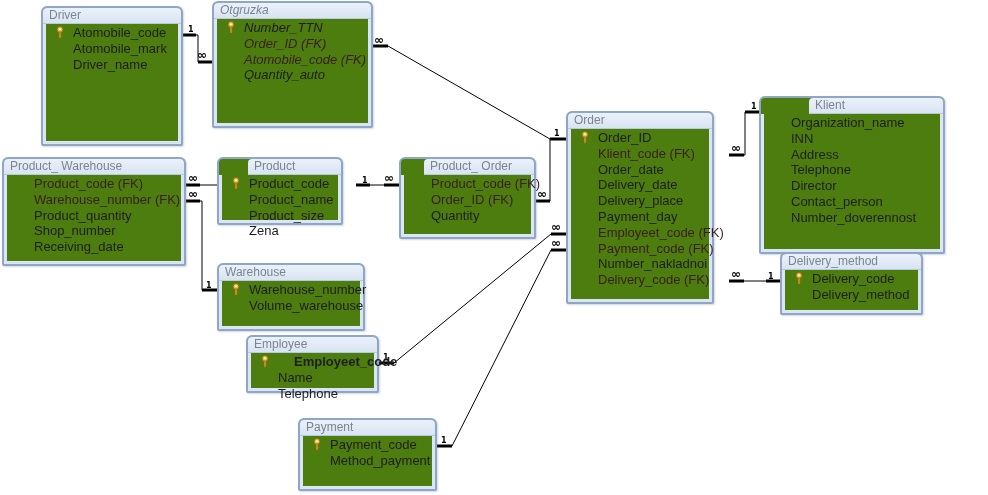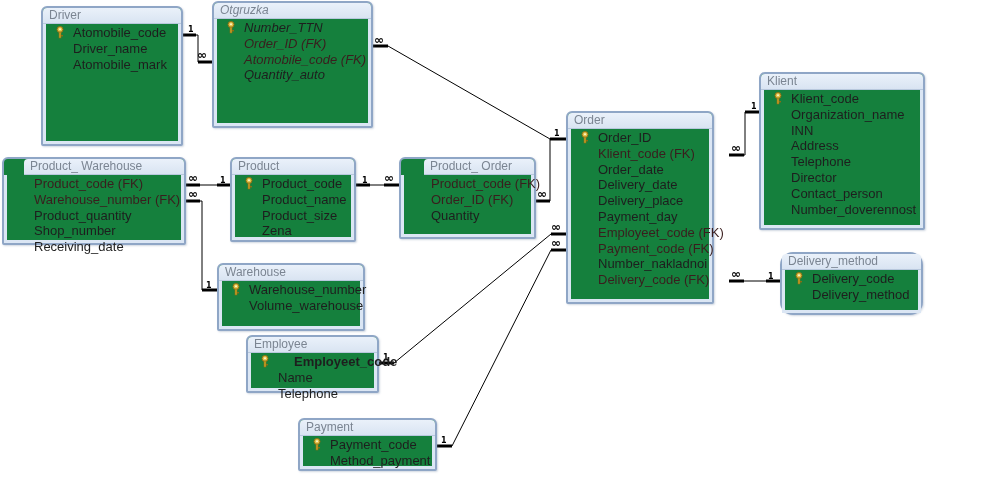--- a/index.html
+++ b/index.html
@@ -1,19 +1,19 @@
 <!DOCTYPE html>
 <html><head>
 <meta charset="utf-8">
 <style>
   html, body { margin:0; padding:0; background:#ffffff; }
   body { width:988px; height:495px; position:relative; overflow:hidden;
          font-family: "Liberation Sans", "DejaVu Sans", sans-serif; }
   #links { position:absolute; left:0; top:0; width:988px; height:495px; }
-  .tbl { position:absolute; background:#15803d;
+  .tbl { position:absolute; background:#4d7c0f;
          border:2px solid #8fa6c6; border-radius:6px 6px 2px 2px;
          box-shadow: 1px 1px 2px rgba(120,140,170,0.35); box-sizing:border-box; }
   .tbl-title { height:15px; line-height:15px; padding-left:6px; font-size:12px; color:#7b8592;
                background:linear-gradient(#eaf1fa, #d9e4f2); border-bottom:1px solid #b8c8dd;
                border-radius:4px 4px 0 0; white-space:nowrap; }
   .tbl-body { position:absolute; left:0; right:0; top:16px; bottom:0;
               border-left:3px solid #dbe6f4; border-right:3px solid #dbe6f4; border-bottom:3px solid #dbe6f4;
               box-sizing:border-box; padding-top:1px; }
   .field { position:relative; height:15.8px; line-height:15.8px; font-size:13px; color:#1e1e1e;
            padding-left:27px; white-space:nowrap; }
@@ -112,49 +112,49 @@
 
 <div class="tbl" style="left:41px;top:6px;width:142px;height:140px;">
     <div class="tbl-title">Driver</div>
     <div class="tbl-body">
       <div class="field"><span class="key"><svg viewBox="0 0 10 13" width="10" height="13">
             <circle cx="5" cy="3.5" r="3" fill="#e3c24a" stroke="#8a6d12" stroke-width="1"></circle>
             <circle cx="5" cy="3.2" r="1" fill="#fff7cf"></circle>
             <rect x="4" y="6" width="2" height="6" fill="#c9a227" stroke="#8a6d12" stroke-width="0.6"></rect>
             <rect x="6" y="9" width="2" height="1.4" fill="#8a6d12"></rect>
           </svg></span><span>Atomobile_code</span></div>
+      <div class="field"><span>Atomobile_mark</span></div>
       <div class="field"><span>Driver_name</span></div>
-      <div class="field"><span>Atomobile_mark</span></div>
     </div>
   </div>
 <div class="tbl" style="left:212px;top:1px;width:161px;height:127px;font-style:italic;">
     <div class="tbl-title">Otgruzka</div>
     <div class="tbl-body">
       <div class="field"><span class="key"><svg viewBox="0 0 10 13" width="10" height="13">
             <circle cx="5" cy="3.5" r="3" fill="#e3c24a" stroke="#8a6d12" stroke-width="1"></circle>
             <circle cx="5" cy="3.2" r="1" fill="#fff7cf"></circle>
             <rect x="4" y="6" width="2" height="6" fill="#c9a227" stroke="#8a6d12" stroke-width="0.6"></rect>
             <rect x="6" y="9" width="2" height="1.4" fill="#8a6d12"></rect>
           </svg></span><span>Number_TTN</span></div>
       <div class="field fk"><span>Order_ID (FK)</span></div>
       <div class="field fk"><span>Atomobile_code (FK)</span></div>
       <div class="field"><span>Quantity_auto</span></div>
     </div>
   </div>
-<div class="tbl" style="left:2px;top:157px;width:184px;height:88px;padding-left:20px;">
+<div class="tbl" style="left:2px;top:157px;width:184px;height:109px;">
     <div class="tbl-title">Product_ Warehouse</div>
     <div class="tbl-body">
       <div class="field fk"><span>Product_code (FK)</span></div>
       <div class="field fk"><span>Warehouse_number (FK)</span></div>
       <div class="field"><span>Product_quantity</span></div>
       <div class="field"><span>Shop_number</span></div>
       <div class="field"><span>Receiving_date</span></div>
     </div>
   </div>
-<div class="tbl" style="left:230px;top:157px;width:126px;height:85px;">
+<div class="tbl" style="left:217px;top:157px;width:126px;height:68px;padding-left:29px;">
     <div class="tbl-title">Product</div>
     <div class="tbl-body">
       <div class="field"><span class="key"><svg viewBox="0 0 10 13" width="10" height="13">
             <circle cx="5" cy="3.5" r="3" fill="#e3c24a" stroke="#8a6d12" stroke-width="1"></circle>
             <circle cx="5" cy="3.2" r="1" fill="#fff7cf"></circle>
             <rect x="4" y="6" width="2" height="6" fill="#c9a227" stroke="#8a6d12" stroke-width="0.6"></rect>
             <rect x="6" y="9" width="2" height="1.4" fill="#8a6d12"></rect>
           </svg></span><span>Product_code</span></div>
       <div class="field"><span>Product_name</span></div>
       <div class="field"><span>Product_size</span></div>
@@ -182,29 +182,23 @@
       <div class="field"><span>Order_date</span></div>
       <div class="field"><span>Delivery_date</span></div>
       <div class="field"><span>Delivery_place</span></div>
       <div class="field"><span>Payment_day</span></div>
       <div class="field fk"><span>Employeet_code (FK)</span></div>
       <div class="field fk"><span>Payment_code (FK)</span></div>
       <div class="field"><span>Number_nakladnoi</span></div>
       <div class="field fk"><span>Delivery_code (FK)</span></div>
     </div>
   </div>
-<div class="tbl" style="left:759px;top:72px;width:166px;height:158px;">
+<div class="tbl" style="left:759px;top:96px;width:186px;height:158px;padding-left:48px;">
     <div class="tbl-title">Klient</div>
     <div class="tbl-body">
-      <div class="field"><span class="key"><svg viewBox="0 0 10 13" width="10" height="13">
-            <circle cx="5" cy="3.5" r="3" fill="#e3c24a" stroke="#8a6d12" stroke-width="1"></circle>
-            <circle cx="5" cy="3.2" r="1" fill="#fff7cf"></circle>
-            <rect x="4" y="6" width="2" height="6" fill="#c9a227" stroke="#8a6d12" stroke-width="0.6"></rect>
-            <rect x="6" y="9" width="2" height="1.4" fill="#8a6d12"></rect>
-          </svg></span><span>Klient_code</span></div>
       <div class="field"><span>Organization_name</span></div>
       <div class="field"><span>INN</span></div>
       <div class="field"><span>Address</span></div>
       <div class="field"><span>Telephone</span></div>
       <div class="field"><span>Director</span></div>
       <div class="field"><span>Contact_person</span></div>
       <div class="field"><span>Number_doverennost</span></div>
     </div>
   </div>
 <div class="tbl" style="left:217px;top:263px;width:148px;height:68px;">
@@ -225,33 +219,33 @@
       <div class="field bold"><span class="key"><svg viewBox="0 0 10 13" width="10" height="13">
             <circle cx="5" cy="3.5" r="3" fill="#e3c24a" stroke="#8a6d12" stroke-width="1"></circle>
             <circle cx="5" cy="3.2" r="1" fill="#fff7cf"></circle>
             <rect x="4" y="6" width="2" height="6" fill="#c9a227" stroke="#8a6d12" stroke-width="0.6"></rect>
             <rect x="6" y="9" width="2" height="1.4" fill="#8a6d12"></rect>
           </svg></span><span>Employeet_code</span></div>
       <div class="field"><span>Name</span></div>
       <div class="field"><span>Telephone</span></div>
     </div>
   </div>
-<div class="tbl" style="left:298px;top:418px;width:139px;height:53px;">
+<div class="tbl" style="left:298px;top:418px;width:139px;height:73px;">
     <div class="tbl-title">Payment</div>
     <div class="tbl-body">
       <div class="field"><span class="key"><svg viewBox="0 0 10 13" width="10" height="13">
             <circle cx="5" cy="3.5" r="3" fill="#e3c24a" stroke="#8a6d12" stroke-width="1"></circle>
             <circle cx="5" cy="3.2" r="1" fill="#fff7cf"></circle>
             <rect x="4" y="6" width="2" height="6" fill="#c9a227" stroke="#8a6d12" stroke-width="0.6"></rect>
             <rect x="6" y="9" width="2" height="1.4" fill="#8a6d12"></rect>
           </svg></span><span>Payment_code</span></div>
       <div class="field"><span>Method_payment</span></div>
     </div>
   </div>
-<div class="tbl" style="left:780px;top:252px;width:143px;height:63px;border-radius:13px;">
+<div class="tbl" style="left:780px;top:252px;width:143px;height:63px;">
     <div class="tbl-title">Delivery_method</div>
     <div class="tbl-body">
       <div class="field"><span class="key"><svg viewBox="0 0 10 13" width="10" height="13">
             <circle cx="5" cy="3.5" r="3" fill="#e3c24a" stroke="#8a6d12" stroke-width="1"></circle>
             <circle cx="5" cy="3.2" r="1" fill="#fff7cf"></circle>
             <rect x="4" y="6" width="2" height="6" fill="#c9a227" stroke="#8a6d12" stroke-width="0.6"></rect>
             <rect x="6" y="9" width="2" height="1.4" fill="#8a6d12"></rect>
           </svg></span><span>Delivery_code</span></div>
       <div class="field"><span>Delivery_method</span></div>
     </div>

